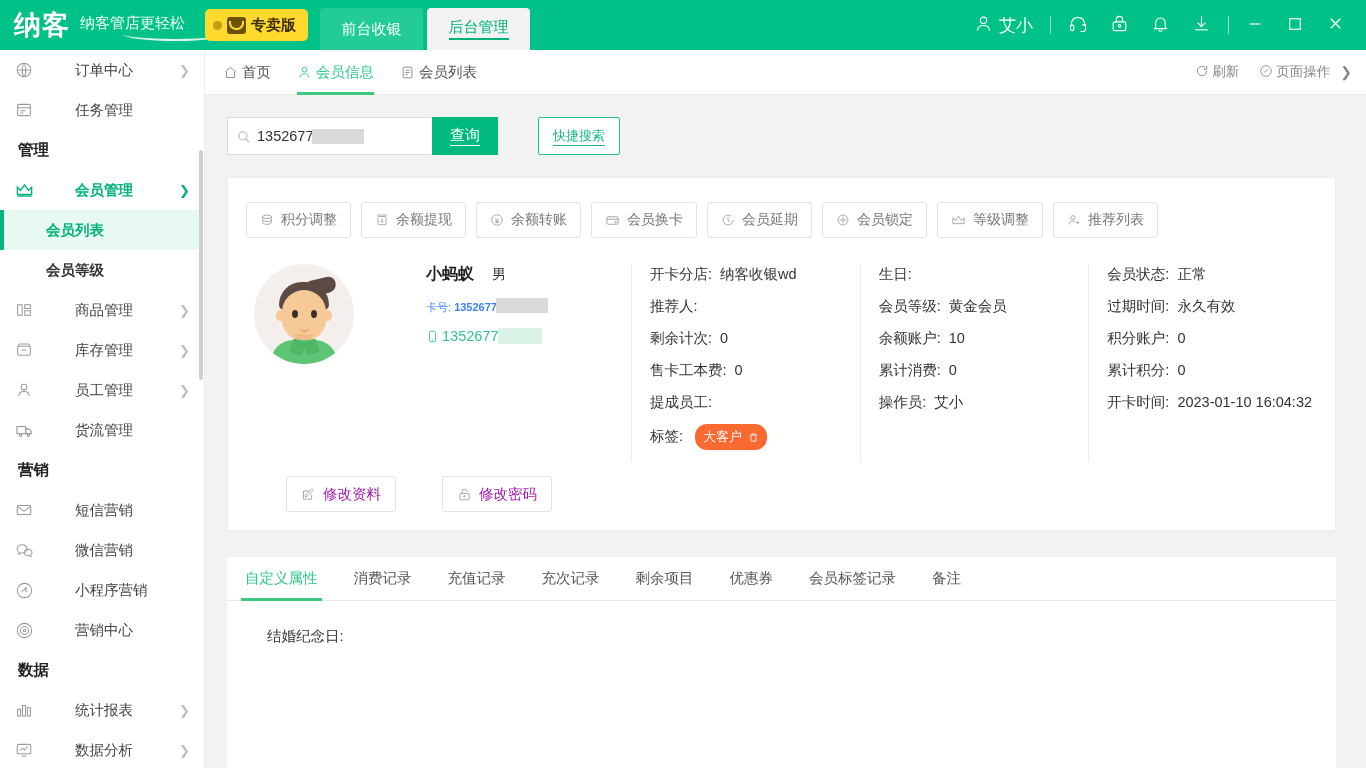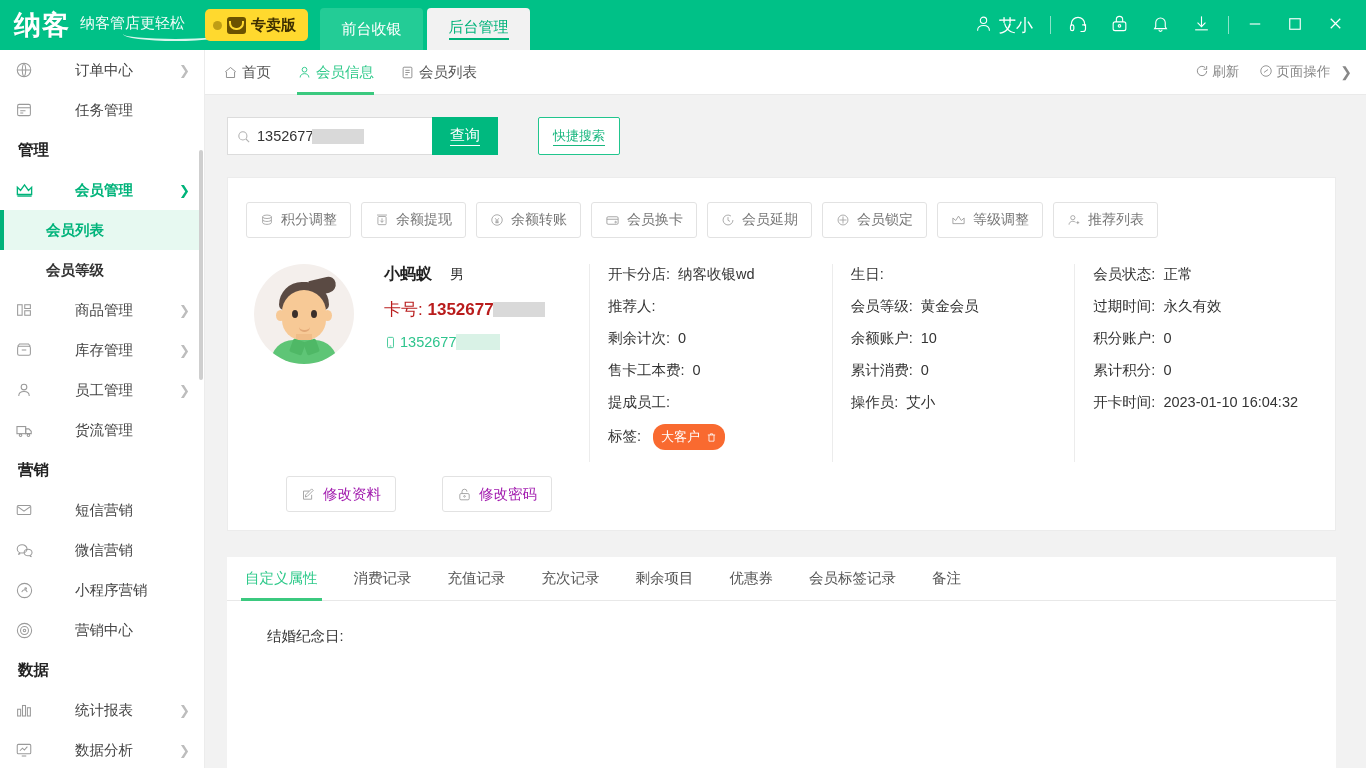--- a/index.html
+++ b/index.html
@@ -144,21 +144,21 @@
   
   .card { background:#fff; border:1px solid #ececec; padding:16px 0 0 0; }
   .opsrow { display:flex; flex-wrap:wrap; padding:8px 18px; }
   .opbtn {
     height:36px; border:1px solid #e2e2e2; background:#fff; border-radius:3px;
     display:flex; align-items:center; padding:0 13px; margin:0 10px 0 0;
     font-size:14px; color:#777; cursor:pointer; white-space:nowrap;
   }
   .opbtn .oic { margin-right:7px; display:flex; align-items:center; color:#9b9b9b; }
 
-  .member { display:flex; padding:18px 18px 0 26px; }
+  .member { display:flex; padding:18px 18px 0 26px;gap:42px; }
   .avatar-col { width:130px; flex:none; }
   .avatar { width:100px; height:100px; border-radius:50%; background:#f4efec;
             position:relative; overflow:hidden; }
   .av-face { position:absolute; left:28px; top:26px; width:44px; height:50px;
              background:#f7c996; border-radius:22px 22px 20px 20px; }
   .av-ear-l{position:absolute;left:22px;top:46px;width:9px;height:11px;background:#f7c996;border-radius:50%;}
   .av-ear-r{position:absolute;left:69px;top:46px;width:9px;height:11px;background:#f7c996;border-radius:50%;}
   .av-hair { position:absolute; left:25px; top:18px; width:50px; height:28px;
              background:#5a4a43; border-radius:26px 26px 6px 6px; }
   .av-hair2 { position:absolute; left:56px; top:14px; width:26px; height:16px;
@@ -173,21 +173,21 @@
   .av-collar-l{position:absolute;left:37px;top:76px;width:13px;height:14px;background:#4fb866;
                transform:rotate(20deg);border-radius:2px;}
   .av-collar-r{position:absolute;left:51px;top:76px;width:13px;height:14px;background:#4fb866;
                transform:rotate(-20deg);border-radius:2px;}
 
   .info-cols { display:flex; flex:1; min-width:0; }
   .col-name { width:205px; flex:none; }
   .nm-row { display:flex; align-items:baseline; margin-bottom:13px; }
   .nm { font-size:16px; font-weight:bold; color:#222; }
   .sex { font-size:14px; color:#333; margin-left:18px; }
-  .cardno { font-size:17px; color:#b91c1c; margin-bottom:13px; font-weight:bold; white-space:nowrap;}
+  .cardno { font-size:11px; color:#3b82f6; margin-bottom:13px; font-weight:bold; white-space:nowrap;}
   .cardno .lbl { font-weight:normal; }
   .phone { font-size:14.5px; color:#2fc48d; display:flex; align-items:center; }
   .phone .pic { margin-right:3px; display:flex; }
   .redact-g { display:inline-block; background:#d9f2e6; height:16px; width:44px;
               vertical-align:-3px; }
 
   .dcol { flex:1; min-width:0; padding-left:18px; }
   .dcol.brd { border-left:1px solid #ececec; }
   .drow { font-size:14.5px; color:#333; margin-bottom:12px; line-height:20px;
           white-space:nowrap; }

